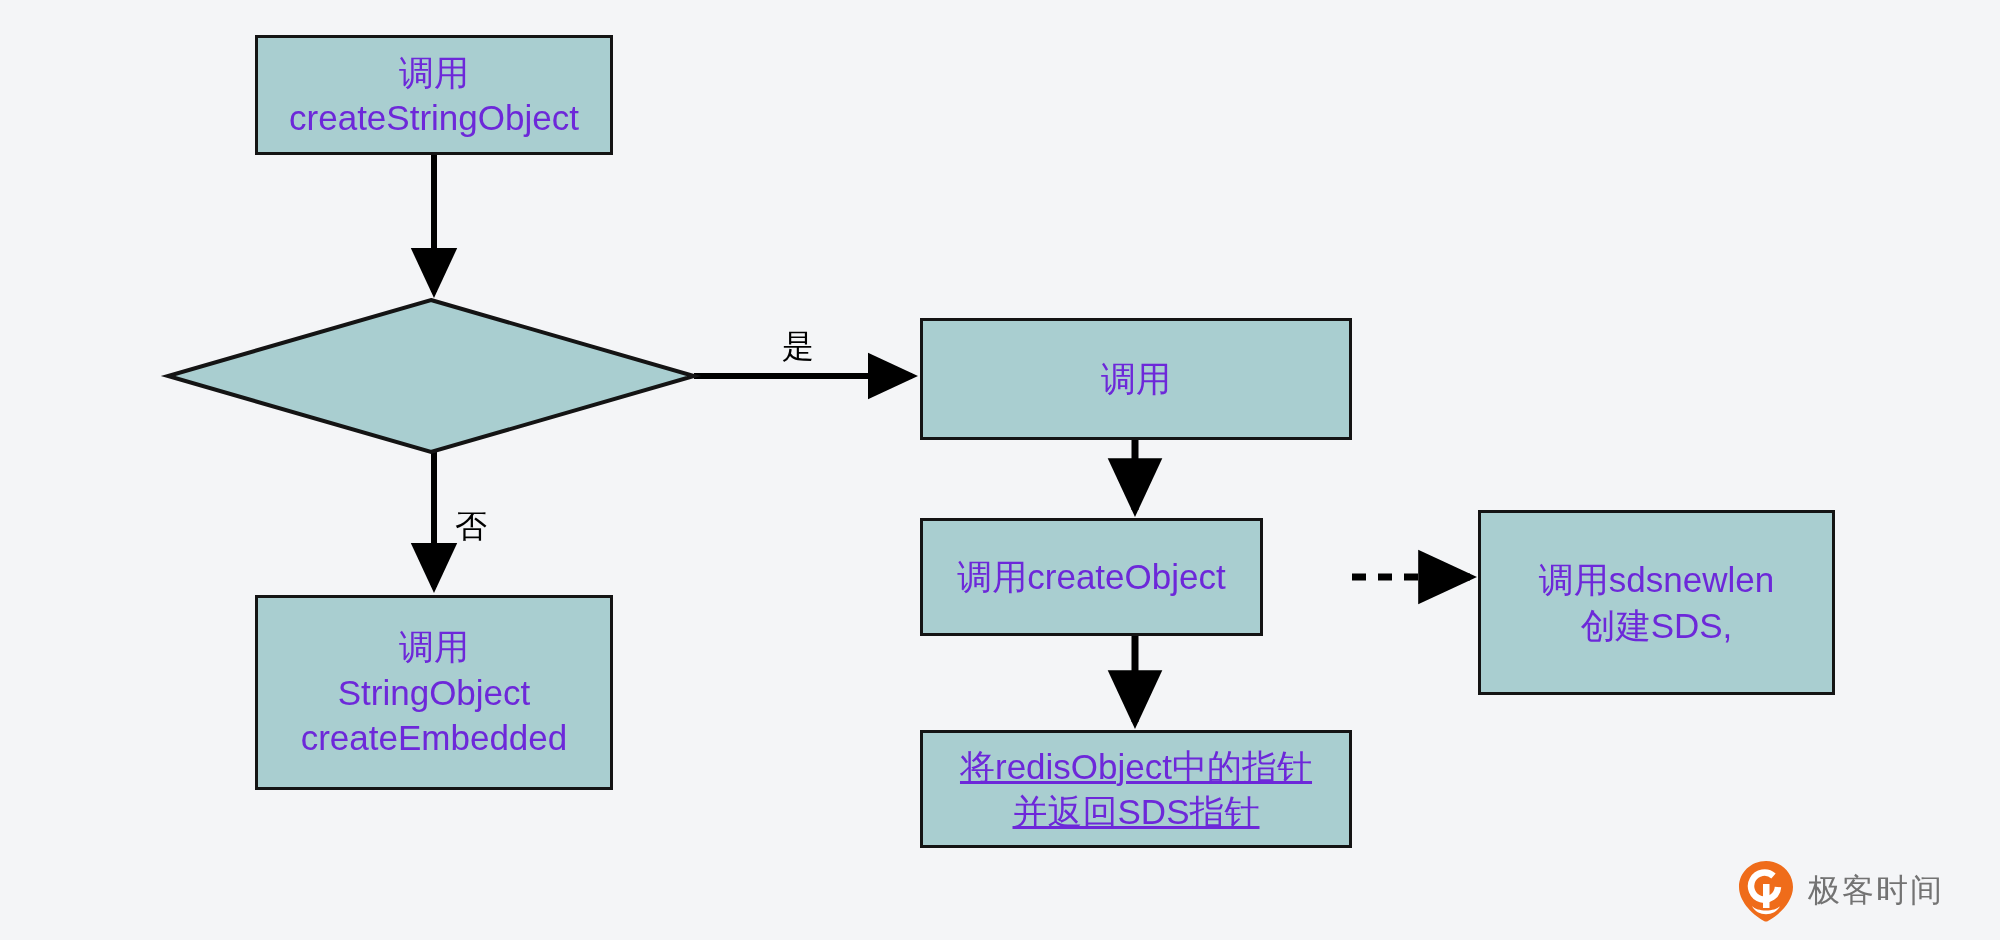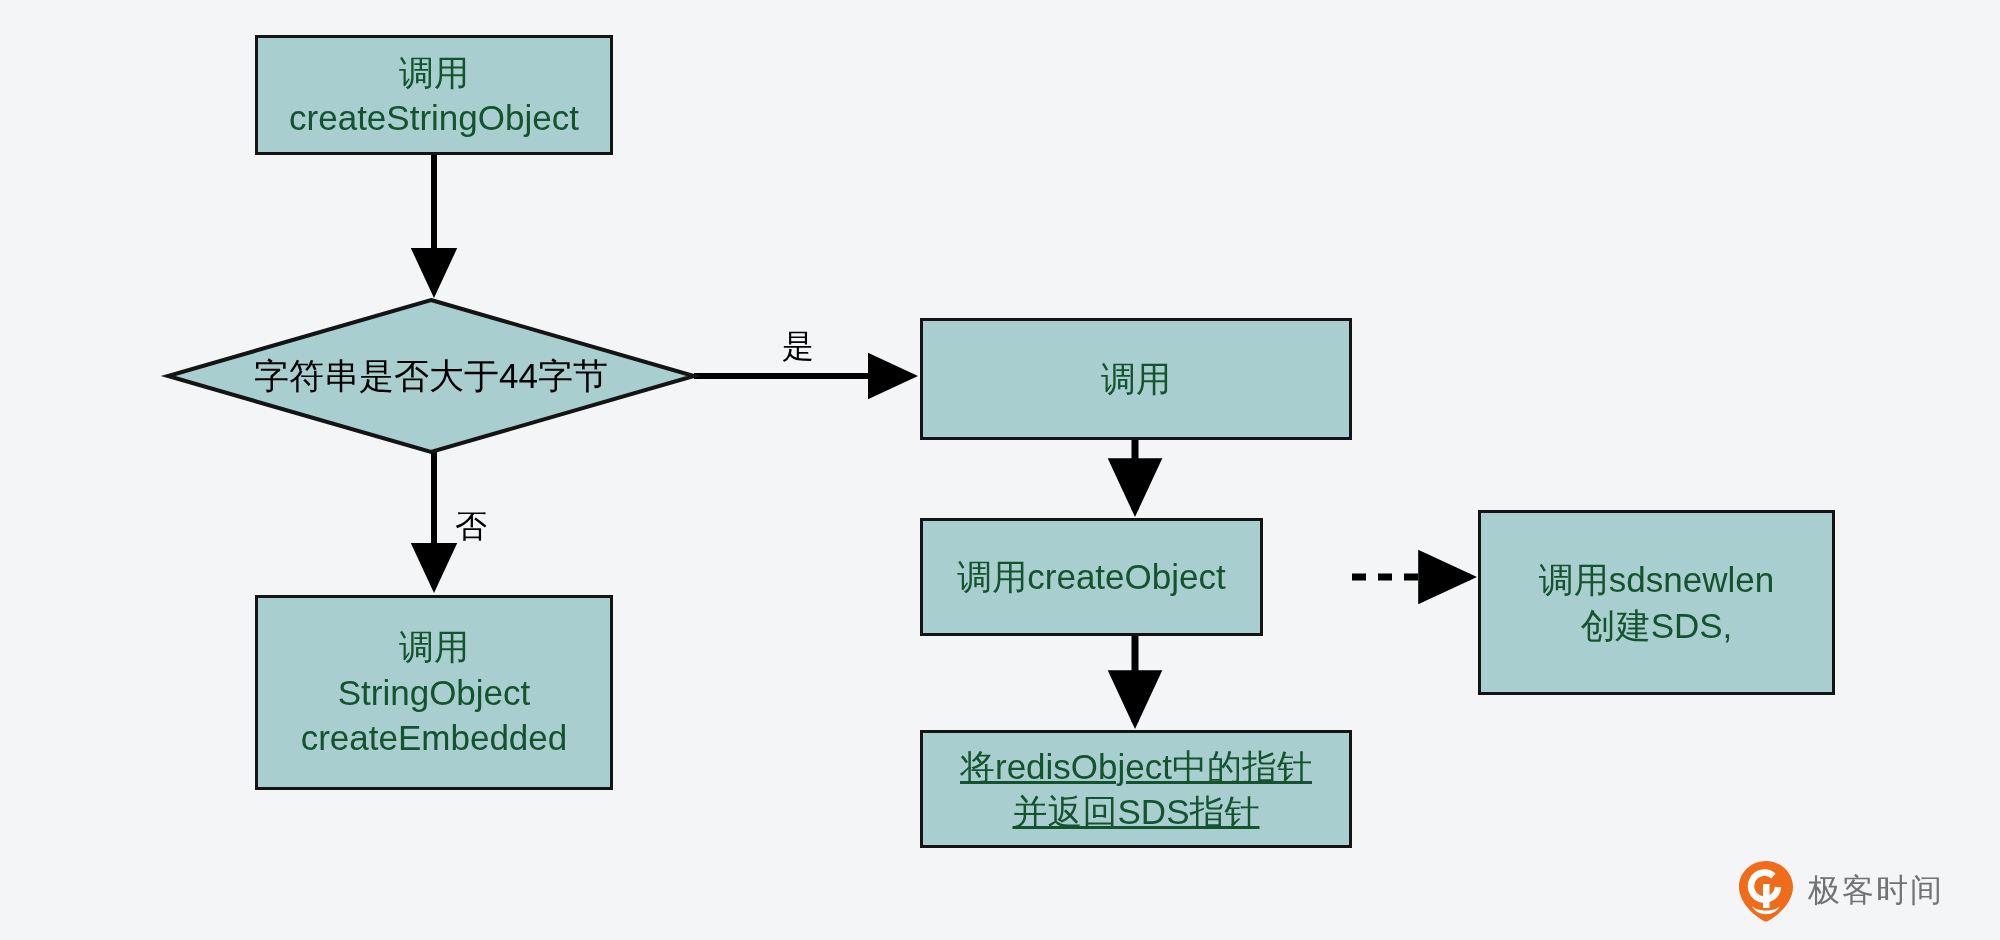--- a/index.html
+++ b/index.html
@@ -30,21 +30,21 @@
   }
   .node {
     position: absolute;
     box-sizing: border-box;
     background: #a9ced0;
     border: 3px solid #141414;
     display: flex;
     flex-direction: column;
     align-items: center;
     justify-content: center;
-    color: #14532d;
+    color: #6d28d9;
     font-size: 35px;
     line-height: 1.30;
     text-align: center;
     white-space: pre;
     letter-spacing: 0px;
   }
   .node .line { display: block; }
 
   
   #node-create-string-object { left: 255px;  top: 35px;  width: 358px; height: 120px; }
@@ -135,23 +135,20 @@
 
     
     <polygon points="431,300 694,376 431,452 168,376" fill="#a9ced0" stroke="#141414" stroke-width="4"></polygon>
   </svg>
 
   <div class="node" id="node-create-string-object">
     <span class="line">调用</span>
     <span class="line">createStringObject</span>
   </div>
 
-  <div id="node-decision">
-    <div class="diamond-label">字符串是否大于44字节</div>
-  </div>
 
   <div class="node" id="node-create-embedded">
     <span class="line">调用</span>
     <span class="line">StringObject</span>
     <span class="line">createEmbedded</span>
   </div>
 
   <div class="node" id="node-create-raw">
     <span class="line">调用</span>
   </div>

